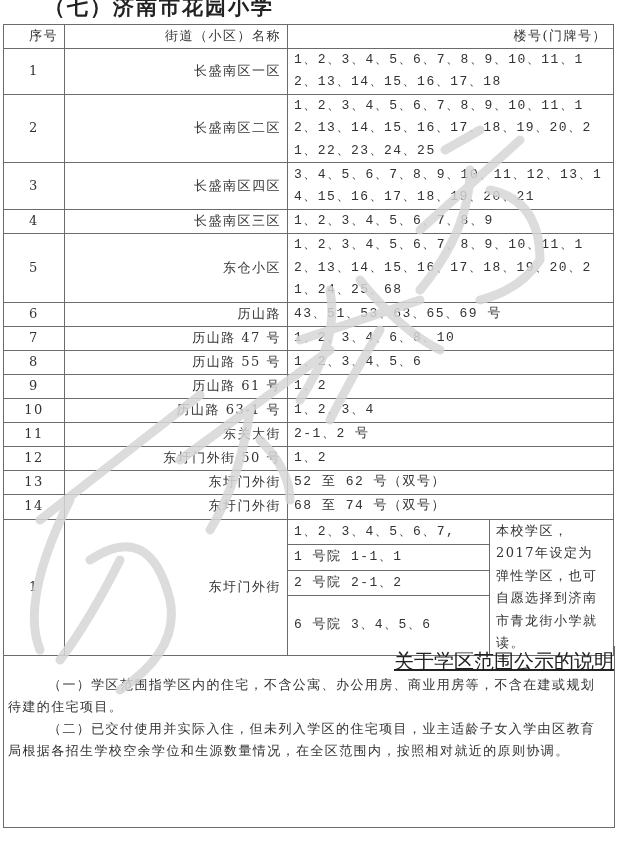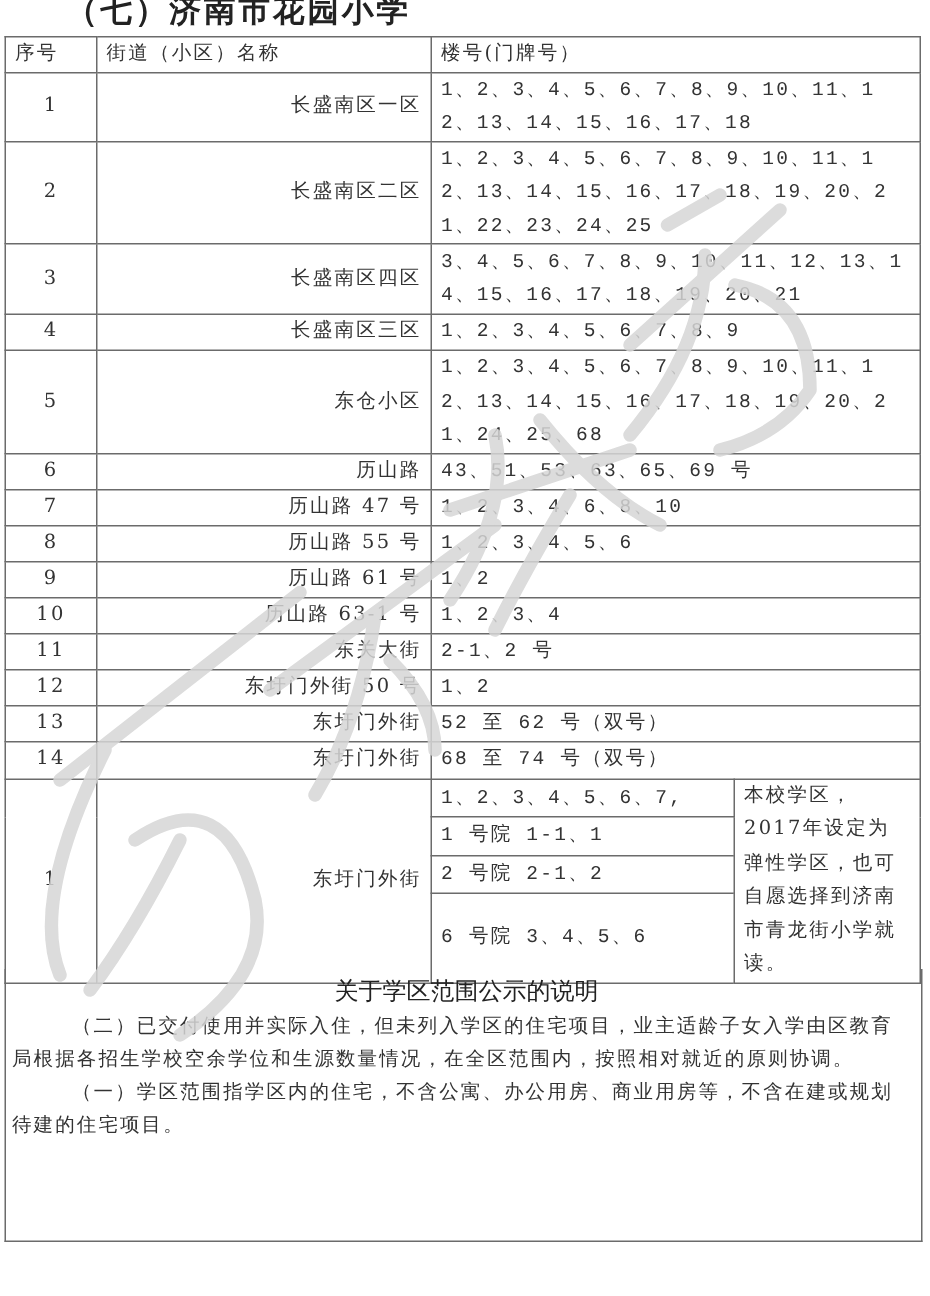--- a/index.html
+++ b/index.html
@@ -16,33 +16,33 @@
   }
   .tbl {
     position: absolute; left: 3px; top: 24px; width: 610px;
     border-collapse: collapse; table-layout: fixed;
     font-size: 13px; letter-spacing: 1.5px;
   }
   .tbl td, .tbl th {
     border: 1.5px solid #6b6b6b; padding: 0 6px; font-weight: normal;
     vertical-align: middle; line-height: 22.5px; color: #333;
   }
-  .tbl th { text-align: left; height: 22px; }
+  .tbl th { text-align: right; height: 22px; }
   .c-no { text-align: center; }
   .c-name { text-align: right; }
   .c-num { text-align: left; word-break: break-all; font-family: Liberation Mono, monospace; }
   .note-cell { line-height: 20px; padding: 2px 5px; font-size: 13px; letter-spacing: 1.5px; vertical-align: top; }
   .notes {
     position: absolute; left: 3px; top: 646px; width: 606px; height: 181px;
     border: 1.5px solid #6b6b6b; border-top: none; box-sizing: content-box;
     padding: 0 0 0 4px;
   }
   .notes-title {
-    text-align: center; font-family: "DejaVu Sans", "Liberation Sans", sans-serif;
-    font-size: 16px; color: #222; line-height: 26px; height: 26px; margin-top: 2px;
+    text-align: right; font-family: "DejaVu Sans", "Liberation Sans", sans-serif;
+    font-size: 20px; color: #222; line-height: 26px; height: 26px; margin-top: 2px; text-decoration: underline;
   }
   .notes p {
     margin: 0; font-size: 13px; line-height: 22px; letter-spacing: 1.4px;
     text-indent: 40px; color: #333; padding-right: 6px;
   }
   .footer {
     position: absolute; left: 6px; top: 836px; font-size: 17px; color: #333;
     white-space: nowrap; line-height: 24px; margin-top: 36px;
   }
   .footer span.sep { display: inline-block; width: 40px; }
@@ -150,22 +150,22 @@
     <td class="c-num">2 号院 2-1、2</td>
   </tr>
   <tr style="height:56px">
     <td class="c-num">6 号院 3、4、5、6</td>
   </tr>
 </tbody>
   </table>
 
 <div class="notes">
   <div class="notes-title">关于学区范围公示的说明</div>
+  <p>（一）学区范围指学区内的住宅，不含公寓、办公用房、商业用房等，不含在建或规划待建的住宅项目。</p>
   <p>（二）已交付使用并实际入住，但未列入学区的住宅项目，业主适龄子女入学由区教育局根据各招生学校空余学位和生源数量情况，在全区范围内，按照相对就近的原则协调。</p>
-  <p>（一）学区范围指学区内的住宅，不含公寓、办公用房、商业用房等，不含在建或规划待建的住宅项目。</p>
 </div>
 
 <div class="footer">
   <span>地址：历下区报施街 42 号</span><span class="sep"></span><span>咨询电话：66573658</span>
 </div>
 
 <svg class="watermark" viewBox="0 0 620 864" xmlns="http://www.w3.org/2000/svg">
   <g fill="none" stroke="#d6d6d6" stroke-width="9" stroke-linecap="round" stroke-linejoin="round" opacity="0.85">
 
     <path d="M40 520 L200 395"></path>

